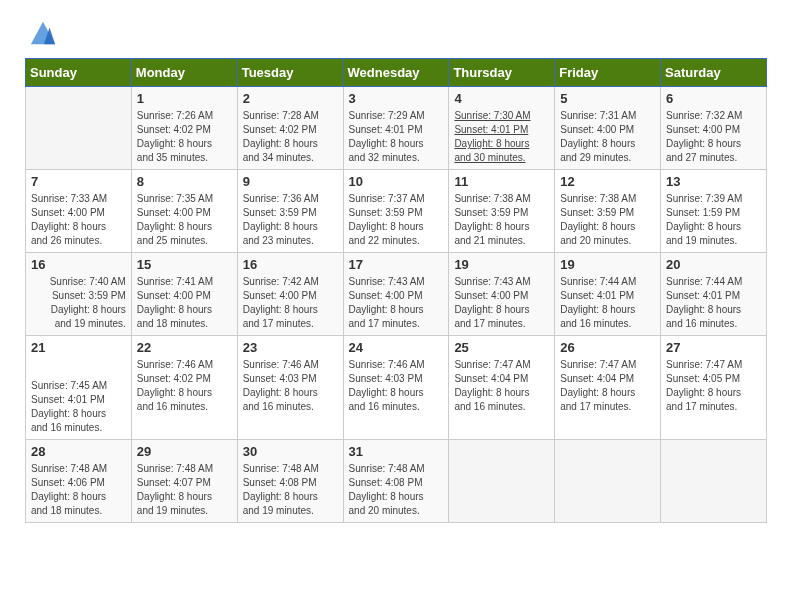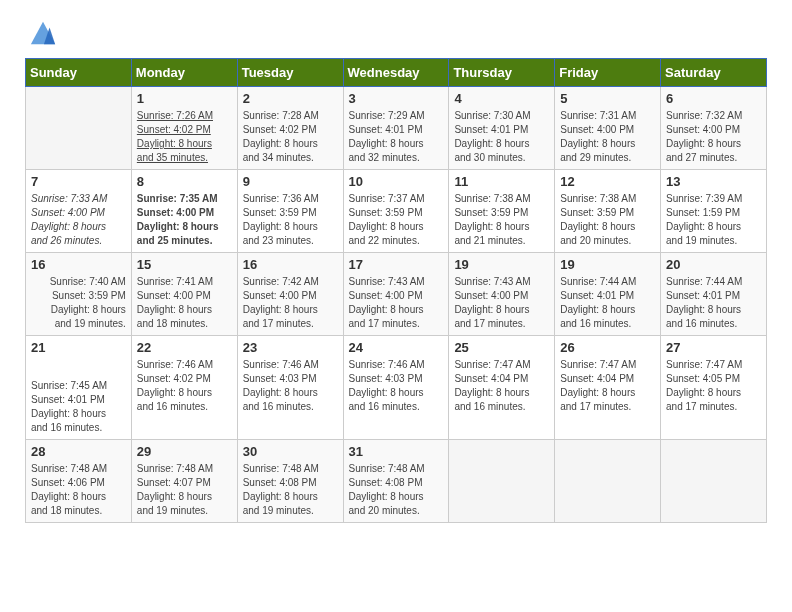--- a/index.html
+++ b/index.html
@@ -128,42 +128,42 @@
         <th>Thursday</th>
         <th>Friday</th>
         <th>Saturday</th>
       </tr>
   </thead>
   <tbody>
   <tr>
         <td class="empty-cell"></td>
         <td>
           <span class="day-number">1</span>
-          <div class="cell-text" style="white-space: pre-line; text-decoration: underline;">Sunrise: 7:26 AM
+          <div class="cell-text" style="white-space: pre-line;">Sunrise: 7:26 AM
 Sunset: 4:02 PM
 Daylight: 8 hours
 and 35 minutes.</div>
         </td>
         <td>
           <span class="day-number">2</span>
           <div class="cell-text" style="white-space: pre-line;">Sunrise: 7:28 AM
 Sunset: 4:02 PM
 Daylight: 8 hours
 and 34 minutes.</div>
         </td>
         <td>
           <span class="day-number">3</span>
           <div class="cell-text" style="white-space: pre-line;">Sunrise: 7:29 AM
 Sunset: 4:01 PM
 Daylight: 8 hours
 and 32 minutes.</div>
         </td>
         <td>
           <span class="day-number">4</span>
-          <div class="cell-text" style="white-space: pre-line;">Sunrise: 7:30 AM
+          <div class="cell-text" style="white-space: pre-line; text-decoration: underline;">Sunrise: 7:30 AM
 Sunset: 4:01 PM
 Daylight: 8 hours
 and 30 minutes.</div>
         </td>
         <td>
           <span class="day-number">5</span>
           <div class="cell-text" style="white-space: pre-line;">Sunrise: 7:31 AM
 Sunset: 4:00 PM
 Daylight: 8 hours
 and 29 minutes.</div>
@@ -172,28 +172,28 @@
           <span class="day-number">6</span>
           <div class="cell-text" style="white-space: pre-line;">Sunrise: 7:32 AM
 Sunset: 4:00 PM
 Daylight: 8 hours
 and 27 minutes.</div>
         </td>
       </tr>
       <tr>
         <td>
           <span class="day-number">7</span>
-          <div class="cell-text" style="white-space: pre-line; font-style: italic;">Sunrise: 7:33 AM
+          <div class="cell-text" style="white-space: pre-line;">Sunrise: 7:33 AM
 Sunset: 4:00 PM
 Daylight: 8 hours
 and 26 minutes.</div>
         </td>
         <td>
           <span class="day-number">8</span>
-          <div class="cell-text" style="white-space: pre-line; font-weight: bold;">Sunrise: 7:35 AM
+          <div class="cell-text" style="white-space: pre-line;">Sunrise: 7:35 AM
 Sunset: 4:00 PM
 Daylight: 8 hours
 and 25 minutes.</div>
         </td>
         <td>
           <span class="day-number">9</span>
           <div class="cell-text" style="white-space: pre-line;">Sunrise: 7:36 AM
 Sunset: 3:59 PM
 Daylight: 8 hours
 and 23 minutes.</div>

